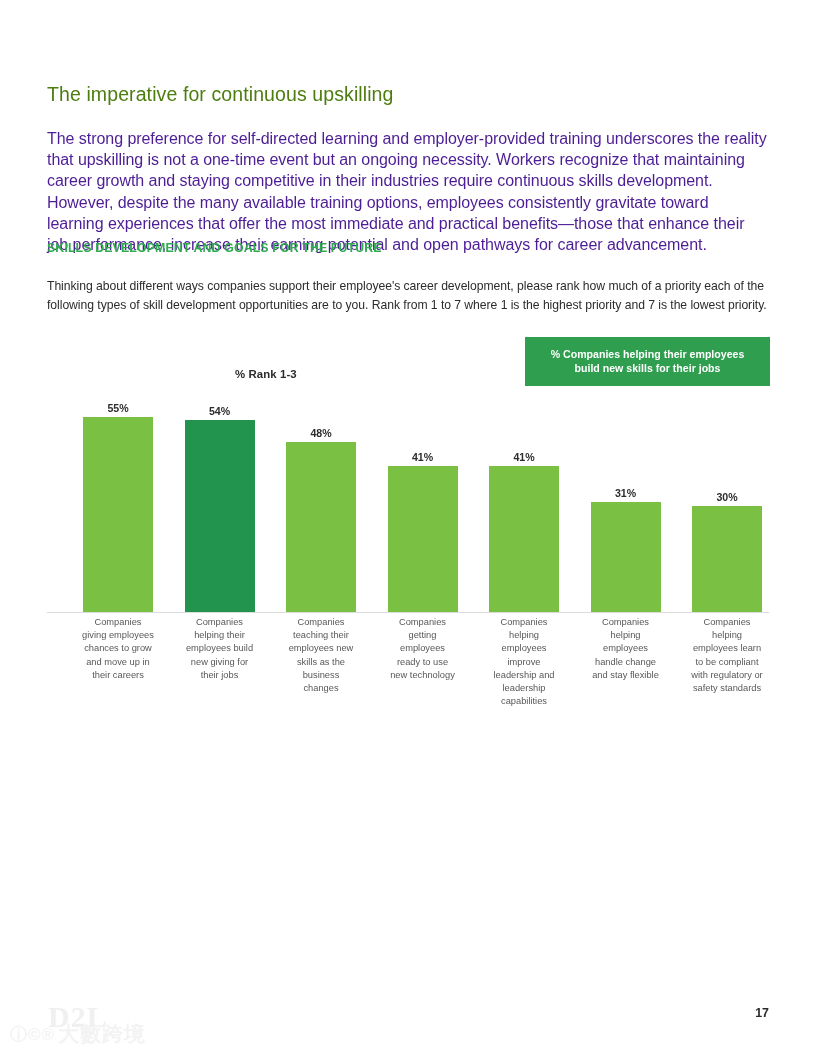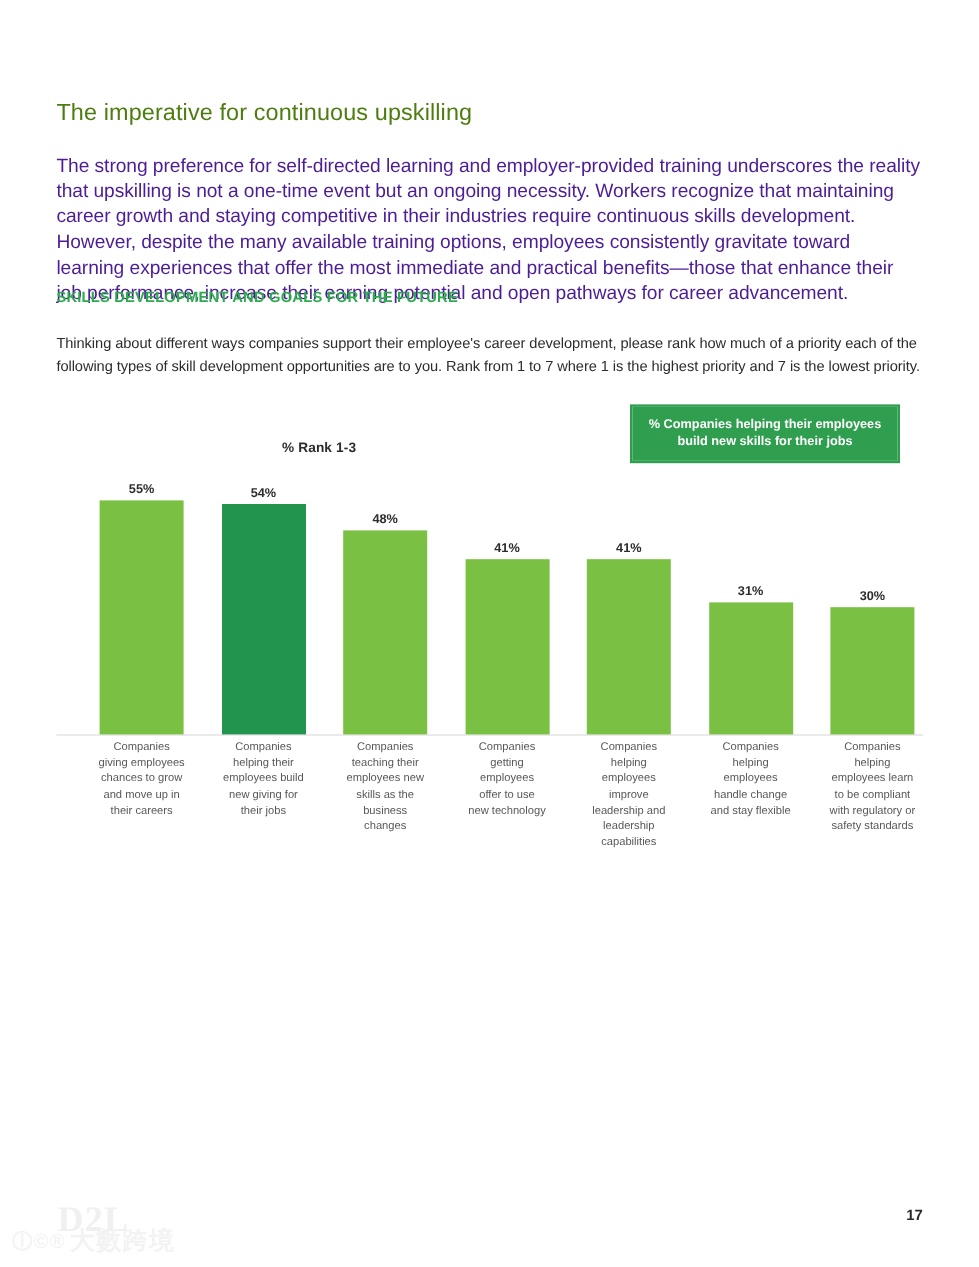--- a/index.html
+++ b/index.html
@@ -70,21 +70,21 @@
     line-height: 19.3px;
     color: #2c2c2c;
     letter-spacing: -0.05px;
   }
 
   
   .callout {
     position: absolute;
     left: 525px;
     top: 337px;
-    width: 225px;
+    width: 245px;
     border: 2px solid #2f9e4f;
     background: #ffffff;
     box-sizing: border-box;
   }
   .callout-header {
     background: #2f9e4f;
     color: #ffffff;
     font-size: 10.6px;
     font-weight: bold;
     line-height: 14px;
@@ -281,21 +281,21 @@
         <div>teaching their</div>
         <div>employees new</div>
         <div>skills as the</div>
         <div>business</div>
         <div>changes</div>
       </div>
       <div class="cat-label" style="left: 330.5px;">
         <div>Companies</div>
         <div>getting</div>
         <div>employees</div>
-        <div>offer to use</div>
+        <div>ready to use</div>
         <div>new technology</div>
       </div>
       <div class="cat-label" style="left: 432px;">
         <div>Companies</div>
         <div>helping</div>
         <div>employees</div>
         <div>improve</div>
         <div>leadership and</div>
         <div>leadership</div>
         <div>capabilities</div>

